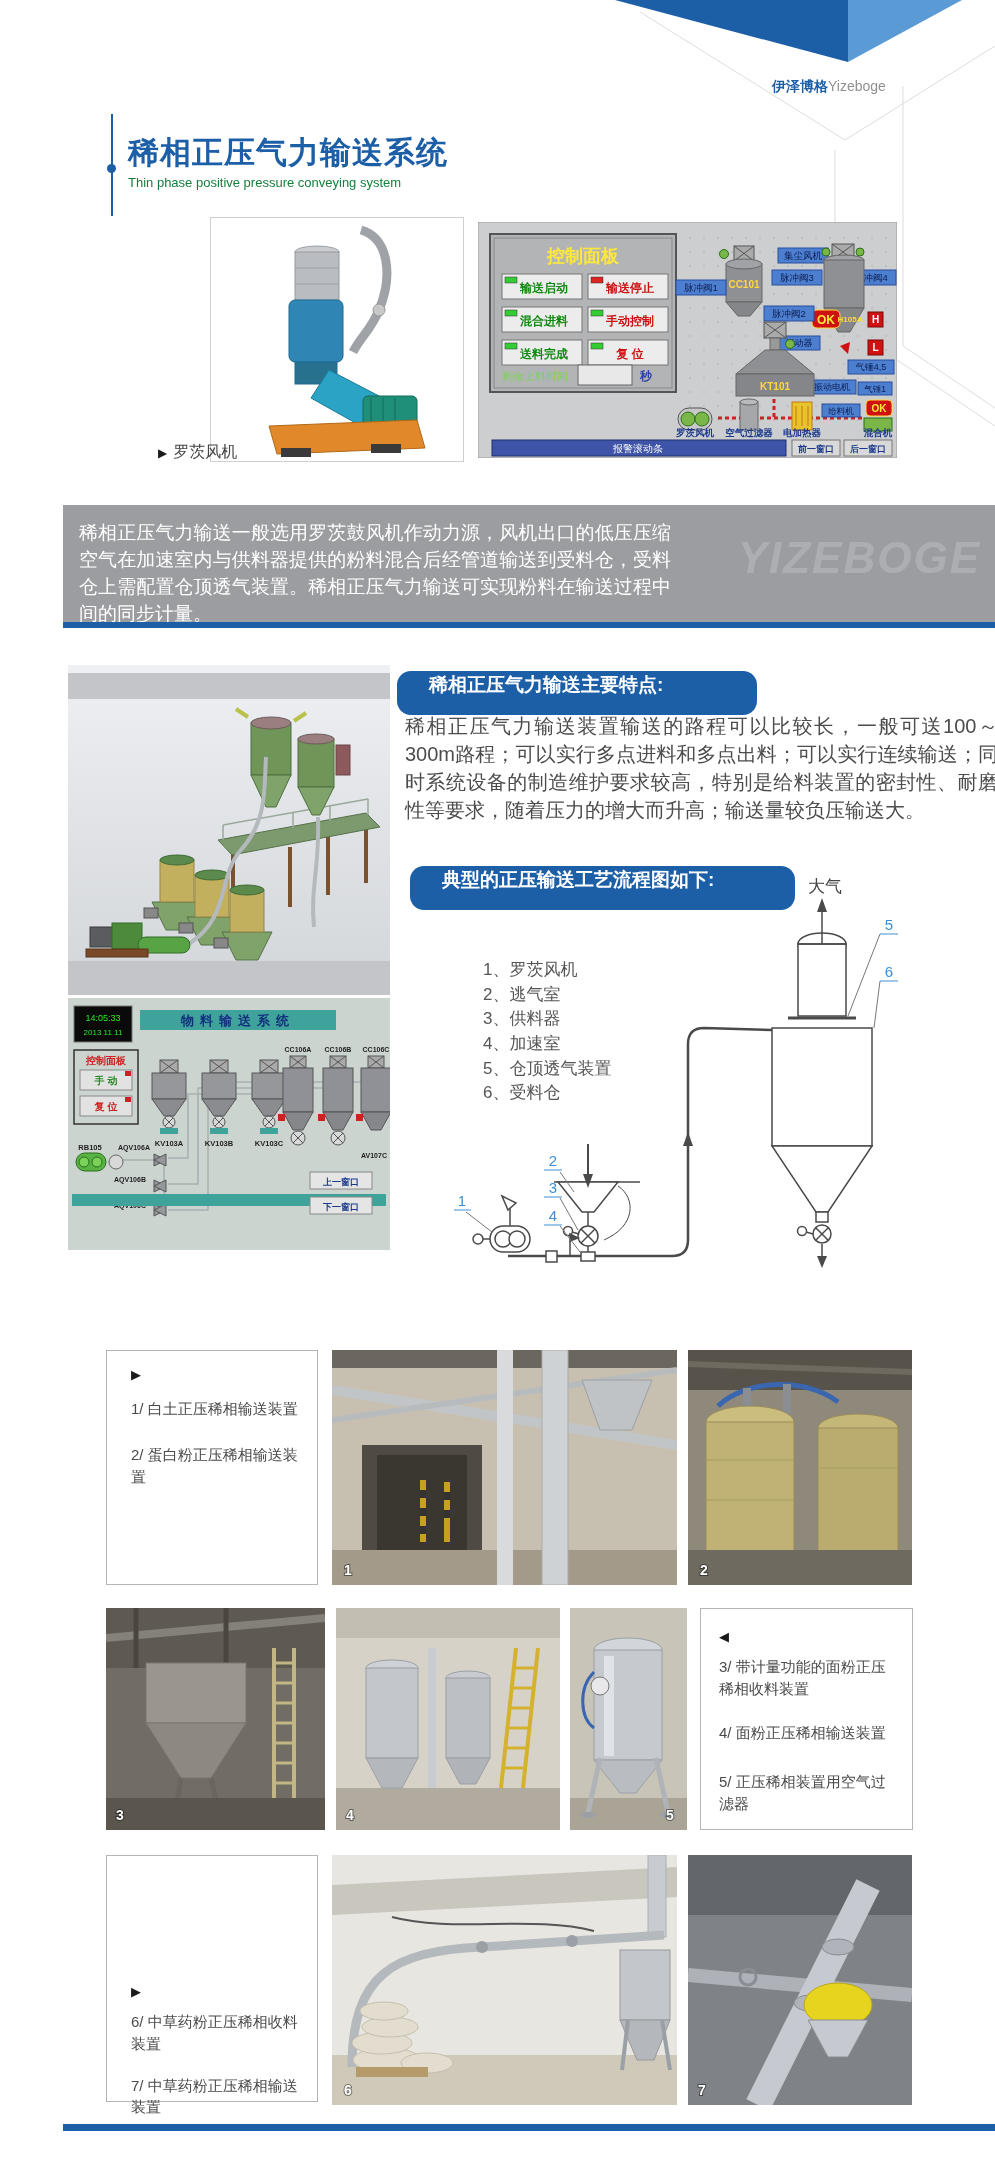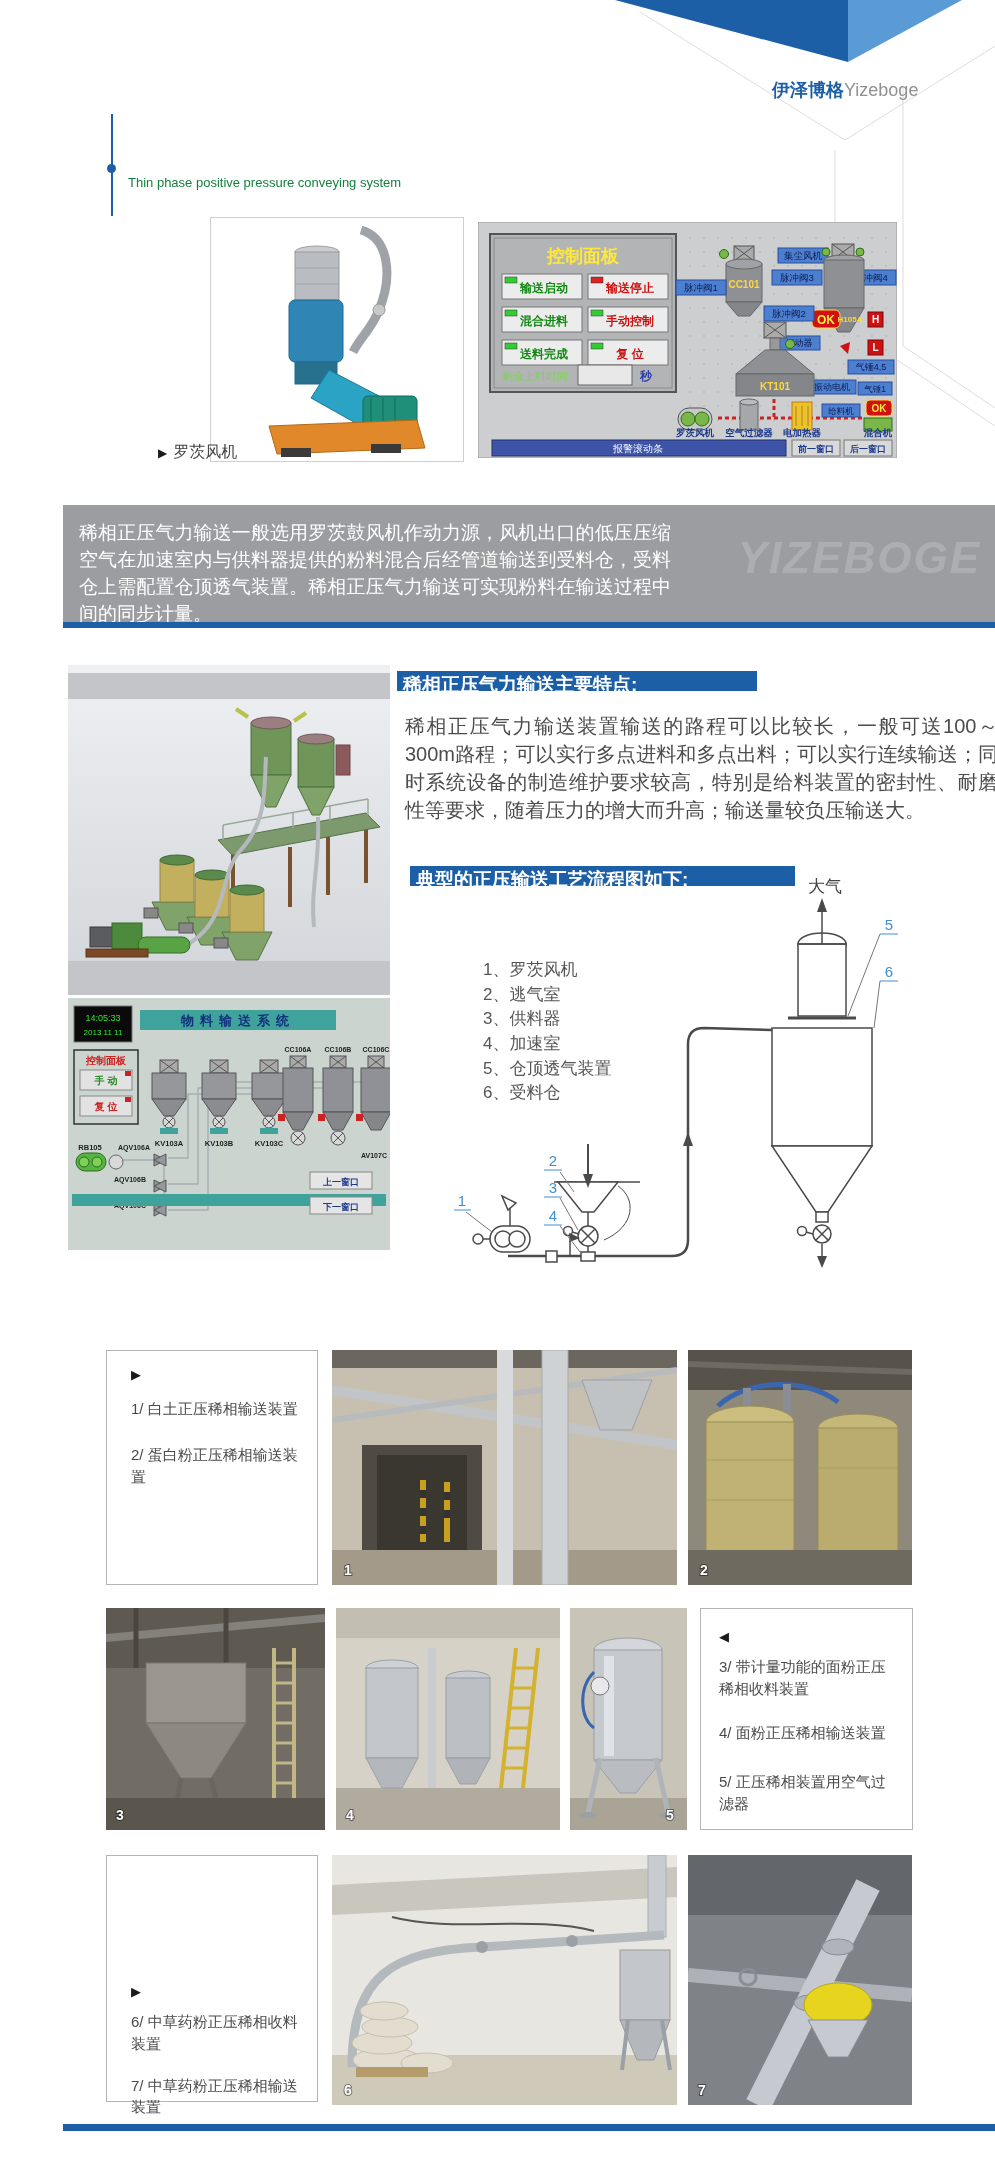--- a/index.html
+++ b/index.html
@@ -1,35 +1,35 @@
 <!DOCTYPE html>
 <html><head>
 <meta charset="utf-8">
 <style>
   html,body{margin:0;padding:0;background:#fff;}
   body{font-family:"Liberation Sans","DejaVu Sans",sans-serif;}
   .page{position:relative;width:995px;height:2172px;background:#fff;overflow:hidden;}
   .abs{position:absolute;}
   svg{display:block;font-family:"Liberation Sans","DejaVu Sans",sans-serif;}
-  .logo{position:absolute;left:772px;top:78px;font-size:18px;white-space:nowrap;}
+  .logo{position:absolute;left:772px;top:78px;font-size:14px;white-space:nowrap;}
   .logo .cn{color:#1d5fa7;font-weight:bold;}
   .logo .en{color:#8f9092;}
   .title-line{position:absolute;left:111px;top:114px;width:2px;height:102px;background:#1d5fa7;}
   .title-dot{position:absolute;left:107px;top:164px;width:9px;height:9px;border-radius:50%;background:#1d5fa7;}
   .page-title{position:absolute;left:128px;top:132px;font-size:31px;font-weight:bold;color:#1d5fa7;letter-spacing:1px;margin:0;}
   .page-subtitle{position:absolute;left:128px;top:175px;font-size:13px;color:#15803d;}
   .photo-frame{position:absolute;border:1px solid #cfcfcf;background:#fff;}
   .blower-caption{position:absolute;left:158px;top:442px;font-size:16px;color:#444;}
   .blower-caption .tri{font-size:12px;color:#1a1a1a;margin-right:6px;}
   .gray-band{position:absolute;left:63px;top:505px;width:932px;height:117px;background:#9c9da0;}
   .intro-text{position:absolute;left:16px;top:14px;width:592px;font-size:19px;line-height:27px;color:#ffffff;text-align:justify;}
   .wm1{position:absolute;right:14px;top:28px;font-size:44px;font-weight:bold;font-style:italic;color:rgba(255,255,255,0.18);letter-spacing:2px;}
   .wm2{position:absolute;right:14px;top:80px;font-size:26px;font-style:italic;color:rgba(255,255,255,0.62);letter-spacing:1px;}
   .blue-rule{position:absolute;left:63px;width:932px;background:#1d5fa7;}
-  .sec-header{position:absolute;background:#1d5fa7;color:#fff;font-weight:bold;font-size:19px;height:20px;line-height:28px;padding-left:6px;box-sizing:border-box;}
+  .sec-header{position:absolute;background:#1d5fa7;color:#fff;font-weight:bold;font-size:19px;height:44px;line-height:28px;padding-left:32px;box-sizing:border-box;border-radius:14px;}
   .features-body{position:absolute;left:397px;top:704px;width:593px;font-size:20px;line-height:28px;color:#4c4c4c;text-align:justify;margin:8px;}
   .flow-legend{position:absolute;left:483px;top:958px;font-size:17px;line-height:27px;color:#555;}
   .caption-box{position:absolute;background:#fff;border:1px solid #b5b5b5;color:#4a4a4a;font-size:15px;box-sizing:border-box;}
   .caption-box .tri{color:#1a1a1a;font-size:13px;}
   .cb-item{line-height:1.45;}
   .photo{position:absolute;overflow:hidden;}
 </style>
 </head>
 <body>
 
@@ -46,20 +46,21 @@
       <line x1="835" y1="318" x2="995" y2="426"></line>
       <line x1="903" y1="346" x2="995" y2="408"></line>
     </g>
   </svg>
   <div class="logo">
     <span class="cn">伊泽博格</span><span class="en">Yizeboge</span>
   </div>
 
   <div class="title-line"></div>
   <div class="title-dot"></div>
+  <h1 class="page-title">稀相正压气力输送系统</h1>
   <div class="page-subtitle">Thin phase positive pressure conveying system</div>
 
   <div class="photo-frame" style="left:210px;top:217px;width:252px;height:243px;">
     <svg width="250" height="241" viewBox="0 0 250 241">
       <path d="M 150 12 C 178 20 182 58 168 92 C 160 112 150 118 142 134" stroke="#9fa3a8" stroke-width="9" fill="none"></path>
       <circle cx="168" cy="92" r="6" fill="#c8c8c8" stroke="#999"></circle>
       <ellipse cx="106" cy="34" rx="22" ry="6" fill="#caccd0" stroke="#9aa0a6"></ellipse>
       <rect x="84" y="34" width="44" height="48" fill="#b9bcc1" stroke="#999"></rect>
       <line x1="84" y1="50" x2="128" y2="50" stroke="#a0a4a8"></line>
       <line x1="84" y1="66" x2="128" y2="66" stroke="#a0a4a8"></line>

